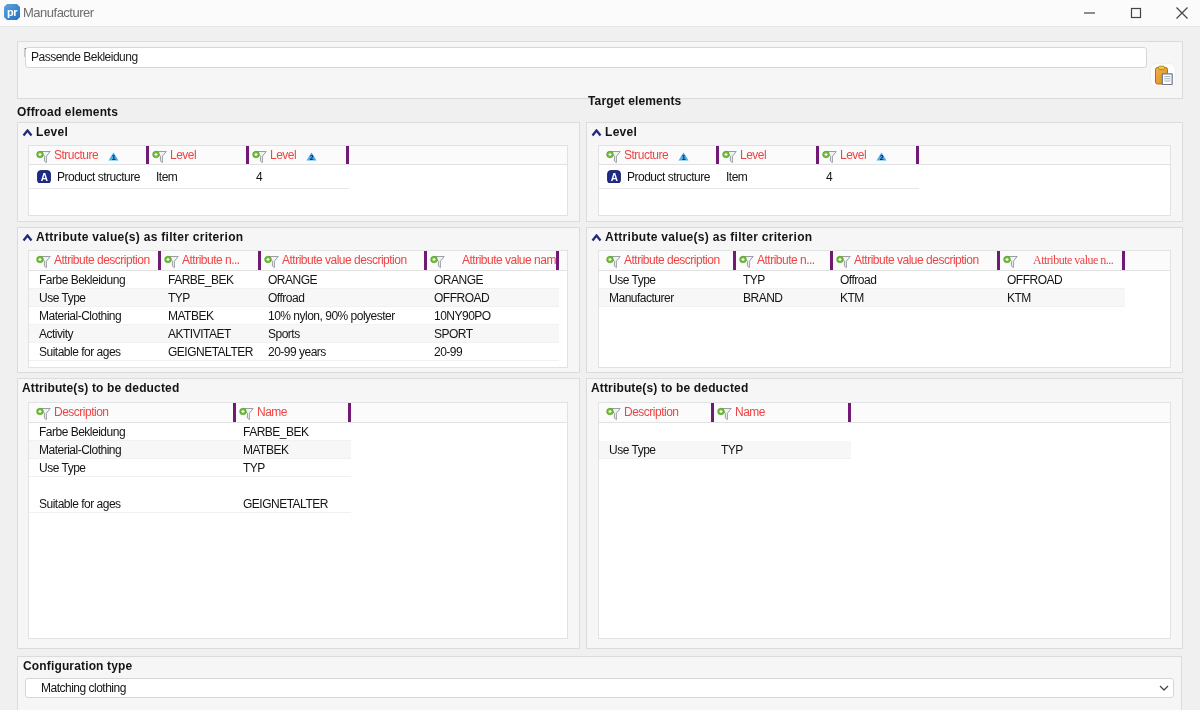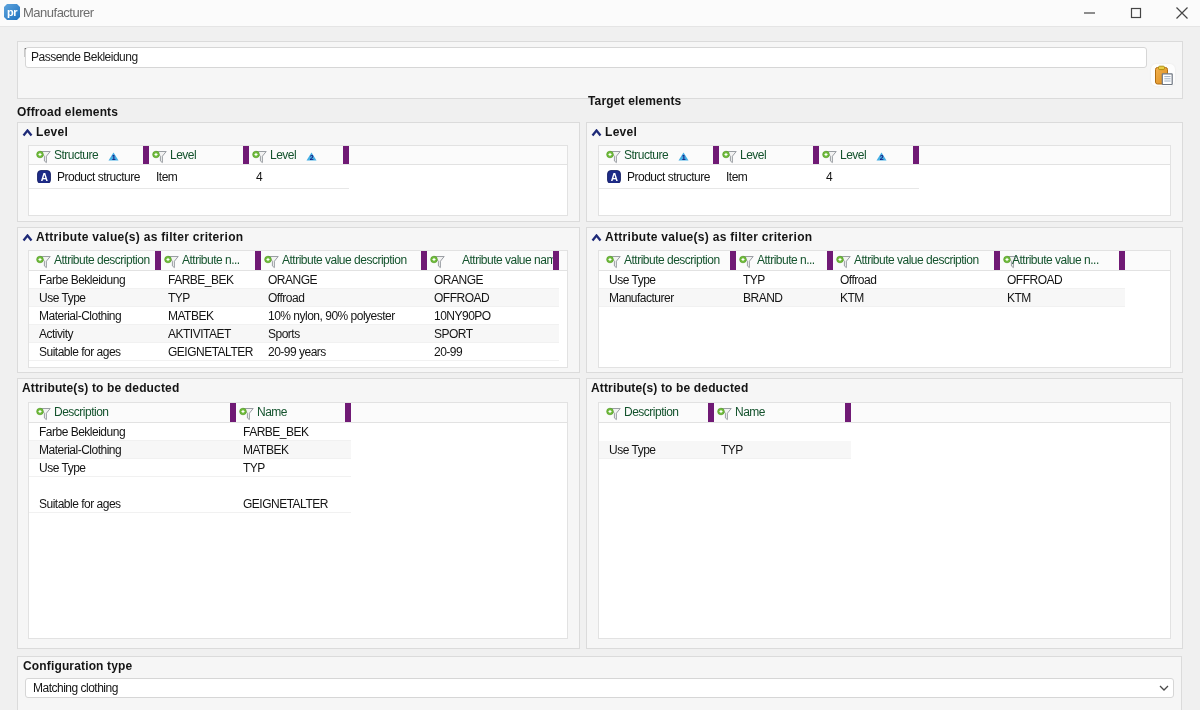--- a/index.html
+++ b/index.html
@@ -10,28 +10,28 @@
 .appicon{position:absolute;left:4px;top:4px}
 .winbtn{position:absolute;top:0;height:26px}
 .group{position:absolute;background:#f6f6f6;border:1px solid #dbdbdb}
 .blabel{position:absolute;font-weight:bold;color:#151515;letter-spacing:0.15px}
 .input{position:absolute;background:#fff;border:1px solid #d6d6d6;border-radius:3px;line-height:19px;padding-left:5px;color:#1c1c1c}
 .panel{position:absolute;background:#f6f6f6;border:1px solid #dbdbdb}
 .phead{position:absolute;left:18px;top:2px;font-weight:bold;color:#151515;letter-spacing:0.3px}
 .chev{position:absolute;left:4px;top:6px}
 .table{position:absolute;background:#fff;border:1px solid #e2e2e2}
 .thead{position:absolute;left:0;top:0;width:100%;height:19px;background:#fbfbfb;border-bottom:1px solid #e2e2e2}
-.th{position:absolute;top:0;height:18px;border-right:6px solid #701a75;white-space:nowrap;overflow:hidden;color:#14532d}
+.th{position:absolute;top:0;height:18px;border-right:3px solid #701a75;white-space:nowrap;overflow:hidden;color:#ef4444}
 .th .txt{position:absolute;left:24px;top:0;line-height:18px}
 .ficon{position:absolute;left:7px;top:3px}
 .row{position:absolute;left:0;height:18px;white-space:nowrap}
 .row.alt{background:#f7f7f7}
 .cell{display:inline-block;height:18px;line-height:18px;padding-left:10px;vertical-align:top;overflow:hidden;white-space:nowrap}
 .sort{display:inline-block;margin-left:10px;position:relative;top:2px}
-.select{position:absolute;background:#fff;border:1px solid #d6d6d6;border-radius:3px;line-height:19px;padding-left:7px}
+.select{position:absolute;background:#fff;border:1px solid #d6d6d6;border-radius:3px;line-height:19px;padding-left:15px}
 </style>
 </head>
 <body>
 
 <div class="titlebar">
  <svg class="appicon" width="16" height="16">
   <defs>
         <linearGradient id="blu" x1="0" y1="0" x2="1" y2="1">
    <stop offset="0" stop-color="#5fa5dd"></stop>
           <stop offset="1" stop-color="#1e71bf"></stop>
@@ -269,21 +269,21 @@
         <path d="M4,4 V7 M2.5,5.5 H5.5" stroke="#fff" stroke-width="1.1"></path>
       </svg>
       <span class="txt" style="line-height: 19px; left: 21px;">Attribute value description</span>
     </div>
     <div class="th" style="left:401px;width:125px;height:19px">
       <svg class="ficon" width="15" height="15" viewBox="0 0 15 15" style="left: 3px;">
         <path d="M4,2.5 H14.2 L10.4,7.2 V13.6 L8.4,12 V7.2 Z" fill="#f2f2f2" stroke="#9a9ea3" stroke-width="1"></path>
         <circle cx="4" cy="5.5" r="3.3" fill="#72bd3e" stroke="#559d27" stroke-width="0.7"></circle>
         <path d="M4,4 V7 M2.5,5.5 H5.5" stroke="#fff" stroke-width="1.1"></path>
       </svg>
-      <span class="txt" style="line-height: 19px; left: 12px;">Attribute value n...</span>
+      <span class="txt" style="line-height: 19px; left: 33px; font-family: Liberation Serif, serif;">Attribute value n...</span>
     </div>
     <div class="row" style="top:20px;width:526px;height:18px;border-bottom:1px solid #f1f1f1"><div class="cell" style="width:137px;line-height:18px;padding-left:10px;position:relative">Use Type</div><div class="cell" style="width:97px;line-height:18px;padding-left:7px;position:relative">TYP</div><div class="cell" style="width:167px;line-height:18px;padding-left:7px;position:relative">Offroad</div><div class="cell" style="width:125px;line-height:18px;padding-left:7px;position:relative">OFFROAD</div></div>
     <div class="row alt" style="top:38px;width:526px;height:18px;border-bottom:1px solid #f1f1f1"><div class="cell" style="width:137px;line-height:18px;padding-left:10px;position:relative">Manufacturer</div><div class="cell" style="width:97px;line-height:18px;padding-left:7px;position:relative">BRAND</div><div class="cell" style="width:167px;line-height:18px;padding-left:7px;position:relative">KTM</div><div class="cell" style="width:125px;line-height:18px;padding-left:7px;position:relative">KTM</div></div>
   </div>
 
 <div class="panel" style="left:586px;top:378px;width:597px;height:271px">
  <div class="phead" style="left:4px;letter-spacing:0.15px">Attribute(s) to be deducted</div>
 </div>
 <div class="table" id="tR3" style="left:598px;top:402px;width:573px;height:237px">
     <div class="thead" style="height:20px"></div>

